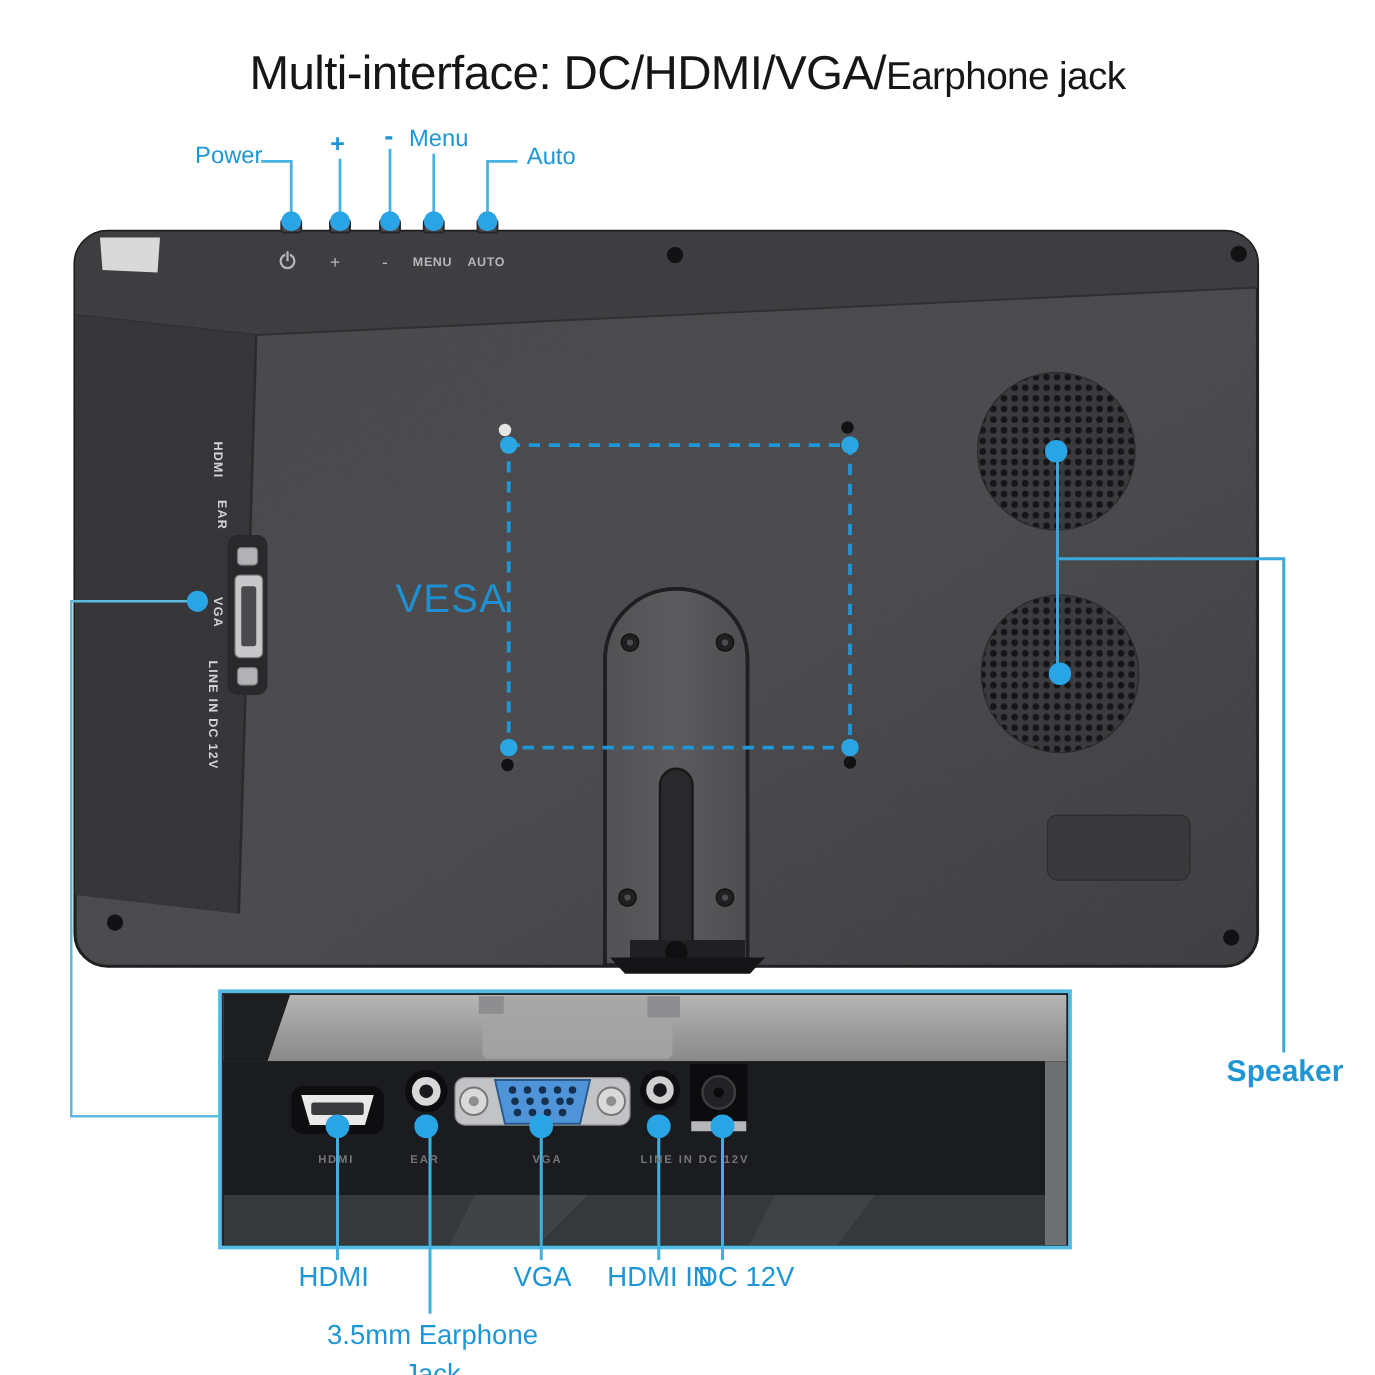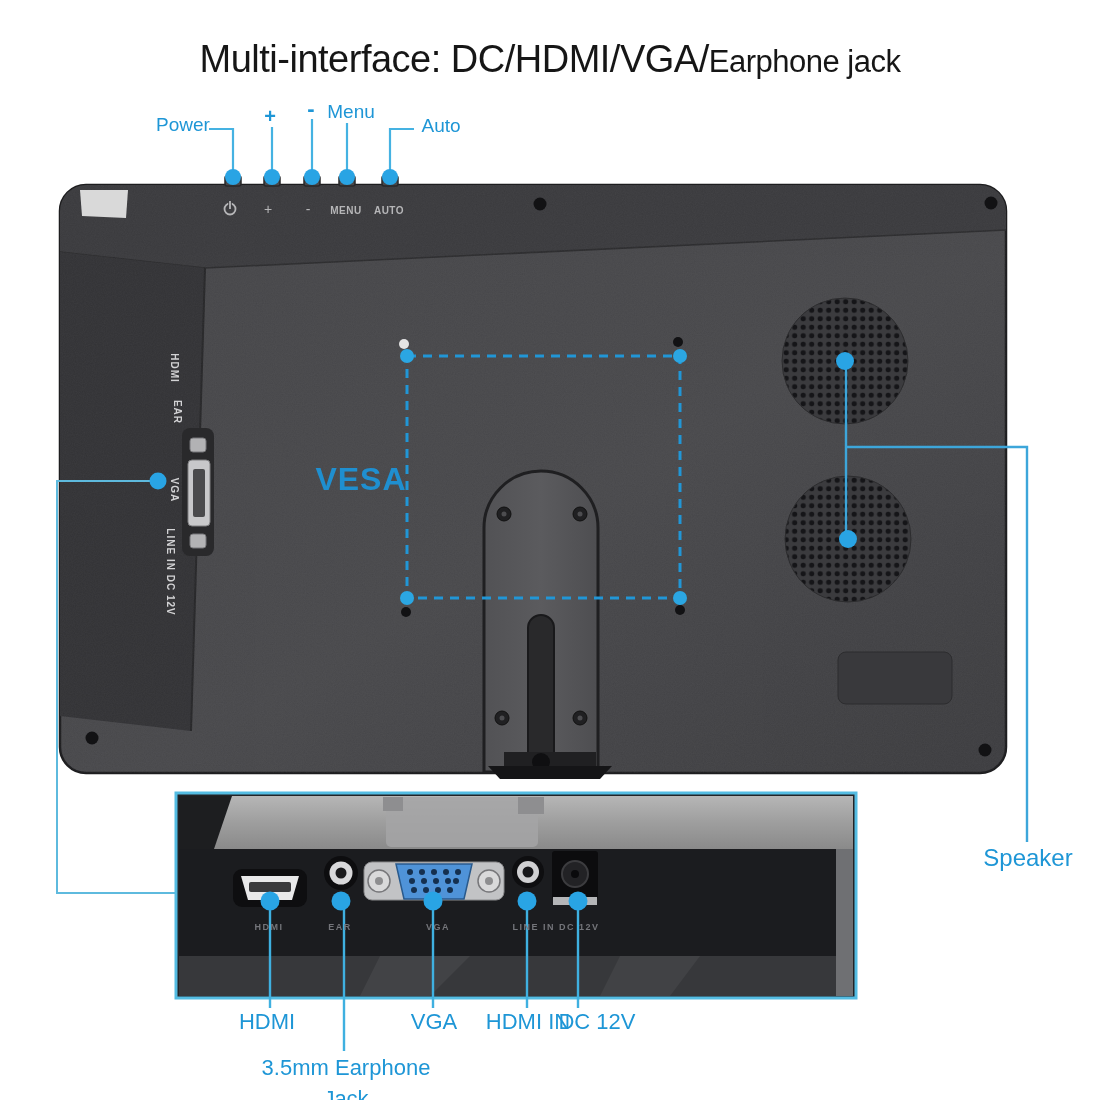--- a/index.html
+++ b/index.html
@@ -14,22 +14,22 @@
   .title-main { font-size:38px; }
   .title-sub  { font-size:31px; }
 
   .anchor { position:absolute; width:0; height:0; }
   .anchor > span { position:absolute; transform:translate(-50%,-50%); white-space:nowrap; display:block; }
   .anchor.rot90 > span { transform:translate(-50%,-50%) rotate(90deg); }
 
   .blue-lbl  { color:#1e96d6; font-size:19px; }
   .blue-big  { color:#1e96d6; font-size:22px; }
   .blue-sym  { color:#1e96d6; font-weight:bold; }
-  .vesa-lbl  { color:#1f8fd0; font-size:32px; font-weight:bold; letter-spacing:1px; }
-  .speaker-lbl { color:#1e96d6; font-size:24px; }
+  .vesa-lbl  { color:#1f8fd0; font-size:32px; font-weight:normal; letter-spacing:1px; }
+  .speaker-lbl { color:#1e96d6; font-size:24px;font-weight:bold; }
 
   .bezel-lbl { color:#b6b6b8; }
   .bezel-sm  { font-size:10px; font-weight:bold; letter-spacing:0.5px; }
   .bezel-sym { font-size:14px; }
 
   .side-lbl  { color:#d2d2d4; font-size:10px; font-weight:bold; letter-spacing:1px; }
 
   .silk-lbl  { color:#74757a; font-size:9px; font-weight:bold; letter-spacing:1.5px; }
 </style>
 </head>

